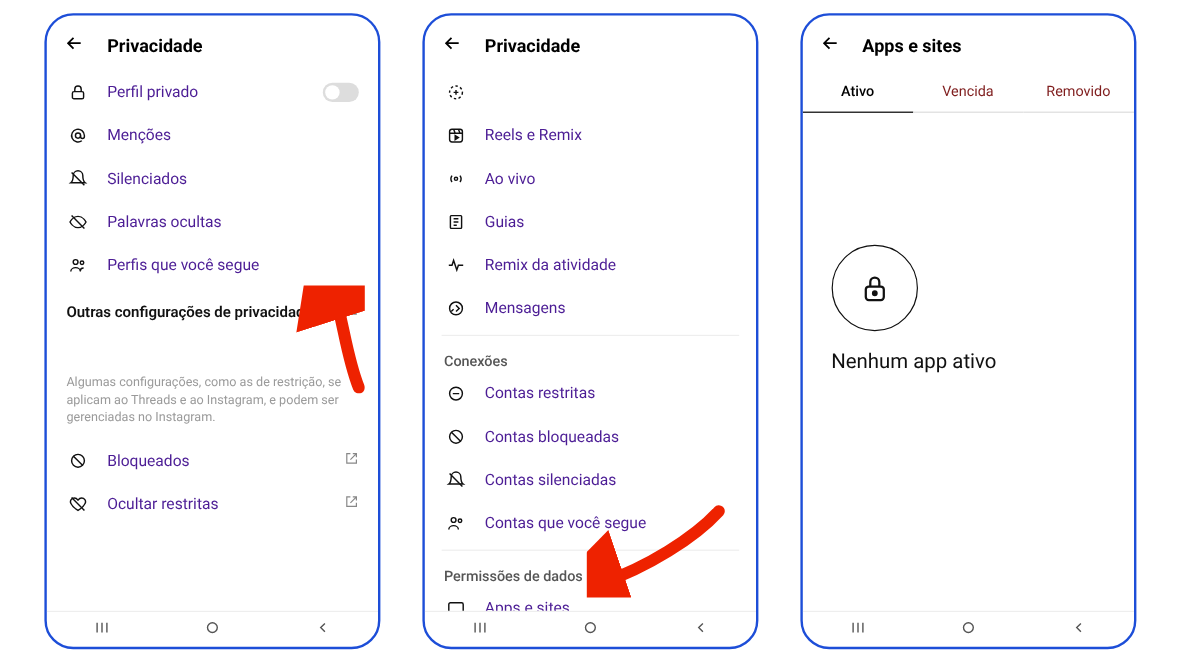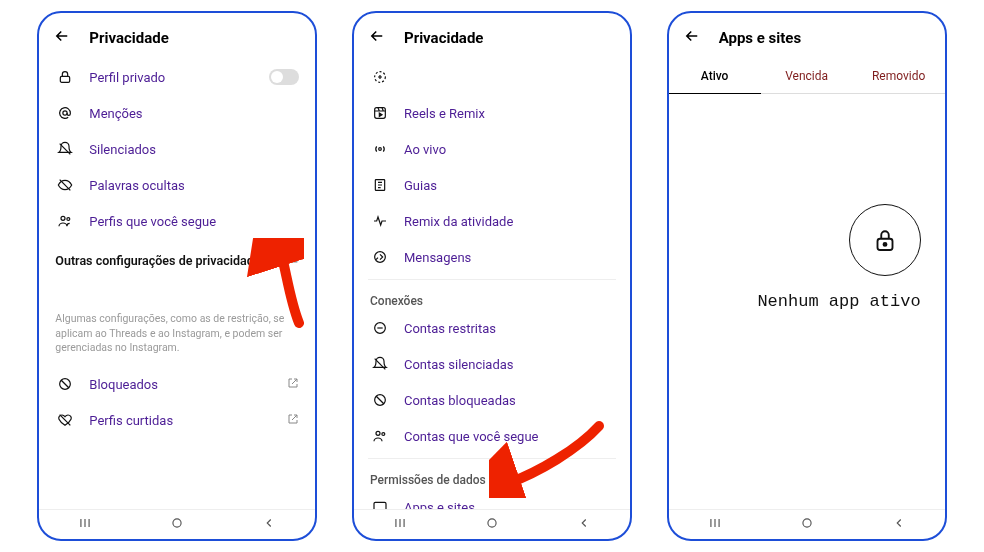--- a/index.html
+++ b/index.html
@@ -75,22 +75,22 @@
     .divider { height: 1px; background: #eee; margin: 4px 8px; }
 
     
     .tabs { display: flex; }
     .tab {
       flex: 1; text-align: center; padding: 10px 0;
       font-size: 12px; color: #7f1d1d; border-bottom: 1px solid #ddd;
     }
     .tab.active { color: #000; border-bottom: 1.5px solid #000; font-weight: 500; }
     .empty-state {
-      display: flex; flex-direction: column; align-items: flex-end;
-      margin-top: 110px; text-align: center; padding: 0 18px; font-family: Liberation Mono, monospace;
+      display: flex; flex-direction: column; align-items: flex-start;
+      margin-top: 110px; text-align: center; padding: 0 18px;
     }
     .lock-circle {
       width: 72px; height: 72px; border: 1.5px solid #111; border-radius: 50%;
       display: flex; align-items: center; justify-content: center; margin-bottom: 16px;
     }
     .empty-title { font-size: 17px; font-weight: 400; color: #111; margin-bottom: 6px; }
     .empty-sub { font-size: 10.5px; color: #888; }
 
     
     .navbar {
@@ -194,21 +194,21 @@
           </svg>
       </span>
     </div>
     <div class="row">
       <span class="icon-slot">
         <svg width="16" height="16" viewBox="0 0 24 24" fill="none" stroke="#111" stroke-width="1.8">
             <path d="M12 20s-7-4.5-9-9c-1.4-3.2 1-6.5 4.5-6.5 2 0 3.4 1.2 4.5 2.6 1.1-1.4 2.5-2.6 4.5-2.6 3.5 0 5.9 3.3 4.5 6.5-2 4.5-9 9-9 9z"></path>
             <path d="M4 4l16 16"></path>
           </svg>
       </span>
-      <span class="label">Perfis curtidas</span>
+      <span class="label">Ocultar restritas</span>
       <span class="trail">
         <svg width="12" height="12" viewBox="0 0 24 24" fill="none" stroke="#888" stroke-width="2">
             <path d="M14 4h6v6M20 4L10 14"></path>
             <path d="M20 14v6H4V4h6"></path>
           </svg>
       </span>
     </div>
   </div>
   <div class="navbar">
     <span class="nb">
@@ -312,34 +312,34 @@
           <svg width="16" height="16" viewBox="0 0 24 24" fill="none" stroke="#111" stroke-width="1.8">
             <circle cx="12" cy="12" r="8"></circle>
             <path d="M8 12h8"></path>
           </svg>
         </span>
       <span class="label">Contas restritas</span>
     </div>
     <div class="row">
       <span class="icon-slot">
           <svg width="16" height="16" viewBox="0 0 24 24" fill="none" stroke="#111" stroke-width="1.8">
+            <circle cx="12" cy="12" r="8"></circle>
+            <path d="M6 6l12 12"></path>
+          </svg>
+        </span>
+      <span class="label">Contas bloqueadas</span>
+    </div>
+    <div class="row">
+      <span class="icon-slot">
+          <svg width="16" height="16" viewBox="0 0 24 24" fill="none" stroke="#111" stroke-width="1.8">
             <path d="M18 8a6 6 0 0 0-12 0c0 7-3 9-3 9h18s-3-2-3-9"></path>
             <path d="M4 4l16 16"></path>
           </svg>
         </span>
       <span class="label">Contas silenciadas</span>
-    </div>
-    <div class="row">
-      <span class="icon-slot">
-          <svg width="16" height="16" viewBox="0 0 24 24" fill="none" stroke="#111" stroke-width="1.8">
-            <circle cx="12" cy="12" r="8"></circle>
-            <path d="M6 6l12 12"></path>
-          </svg>
-        </span>
-      <span class="label">Contas bloqueadas</span>
     </div>
     <div class="row">
       <span class="icon-slot">
           <svg width="16" height="16" viewBox="0 0 24 24" fill="none" stroke="#111" stroke-width="1.8">
             <circle cx="9" cy="8" r="3"></circle>
             <path d="M3 20c0-3 3-5 6-5s6 2 6 5"></path>
             <circle cx="17" cy="9" r="2.2"></circle>
           </svg>
         </span>
       <span class="label">Contas que você segue</span>

